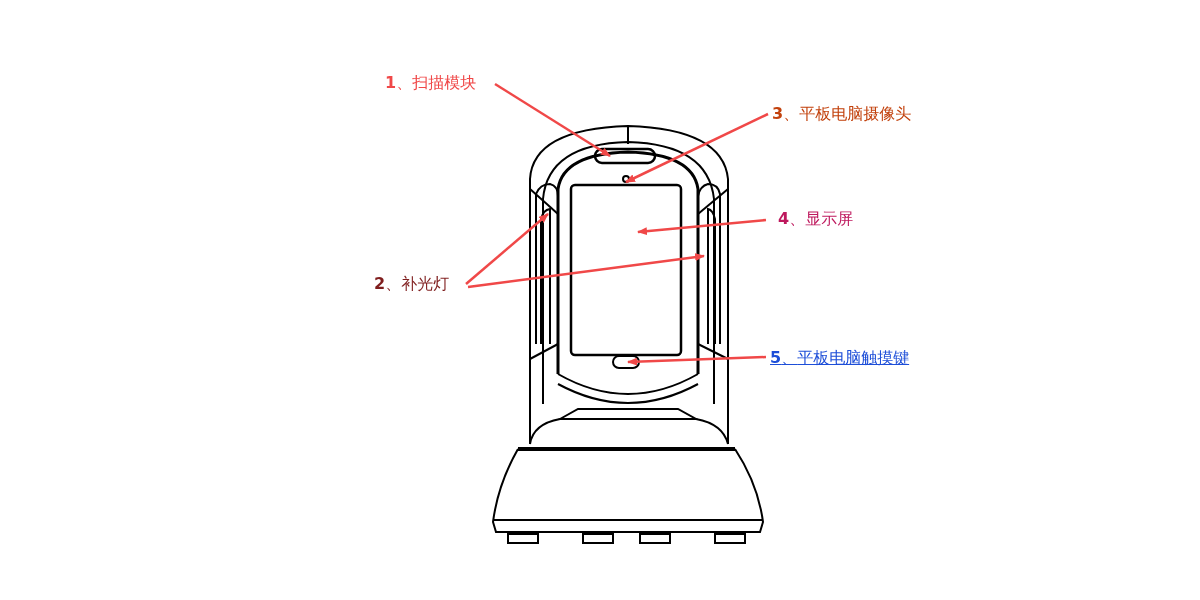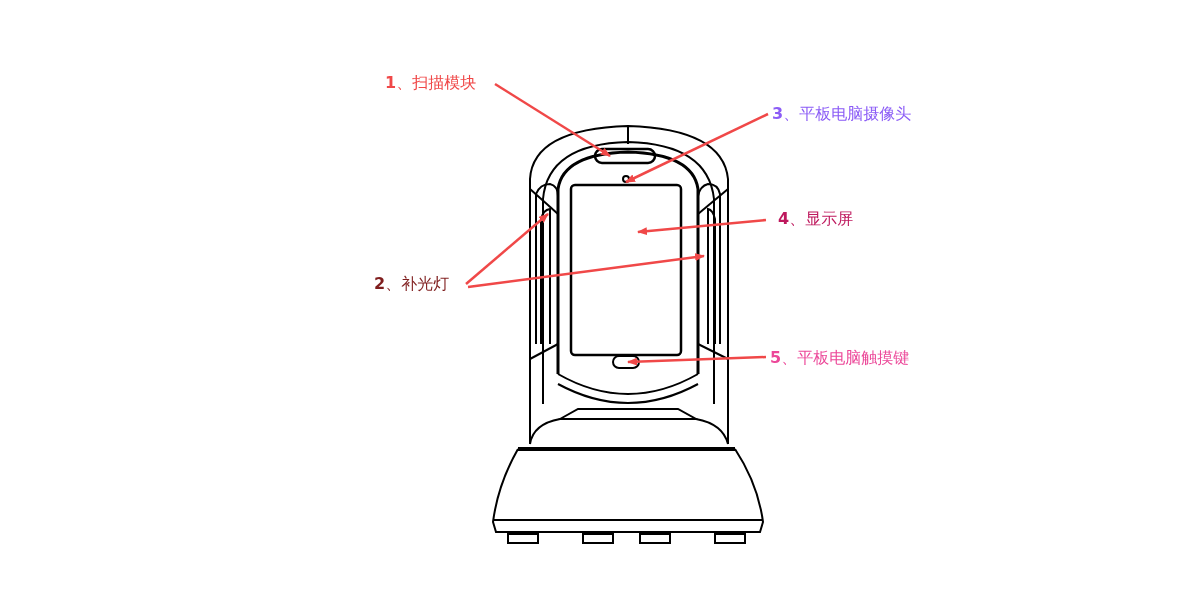--- a/index.html
+++ b/index.html
@@ -72,22 +72,22 @@
     </g>
   </svg>
 
   
   <div class="label" style="left:337px; top:70px; color:#f04848;">
     <span class="num">1</span><span>、</span><span>扫描模块</span>
   </div>
   <div class="label" style="left:326px; top:271px; color:#7f1d1d;">
     <span class="num">2</span><span>、</span><span>补光灯</span>
   </div>
-  <div class="label" style="left:724px; top:101px; color:#8b5cf6;">
+  <div class="label" style="left:724px; top:101px; color:#c2410c;">
     <span class="num">3</span><span>、</span><span>平板电脑摄像头</span>
   </div>
   <div class="label" style="left:730px; top:206px; color:#be185d;">
     <span class="num">4</span><span>、</span><span>显示屏</span>
   </div>
-  <div class="label" style="left:722px; top:345px; color:#ec4899;">
+  <div class="label" style="left:722px; top:345px; color:#1d4ed8;text-decoration:underline;">
     <span class="num">5</span><span>、</span><span>平板电脑触摸键</span>
   </div>
 </div>
 
 </body></html>

